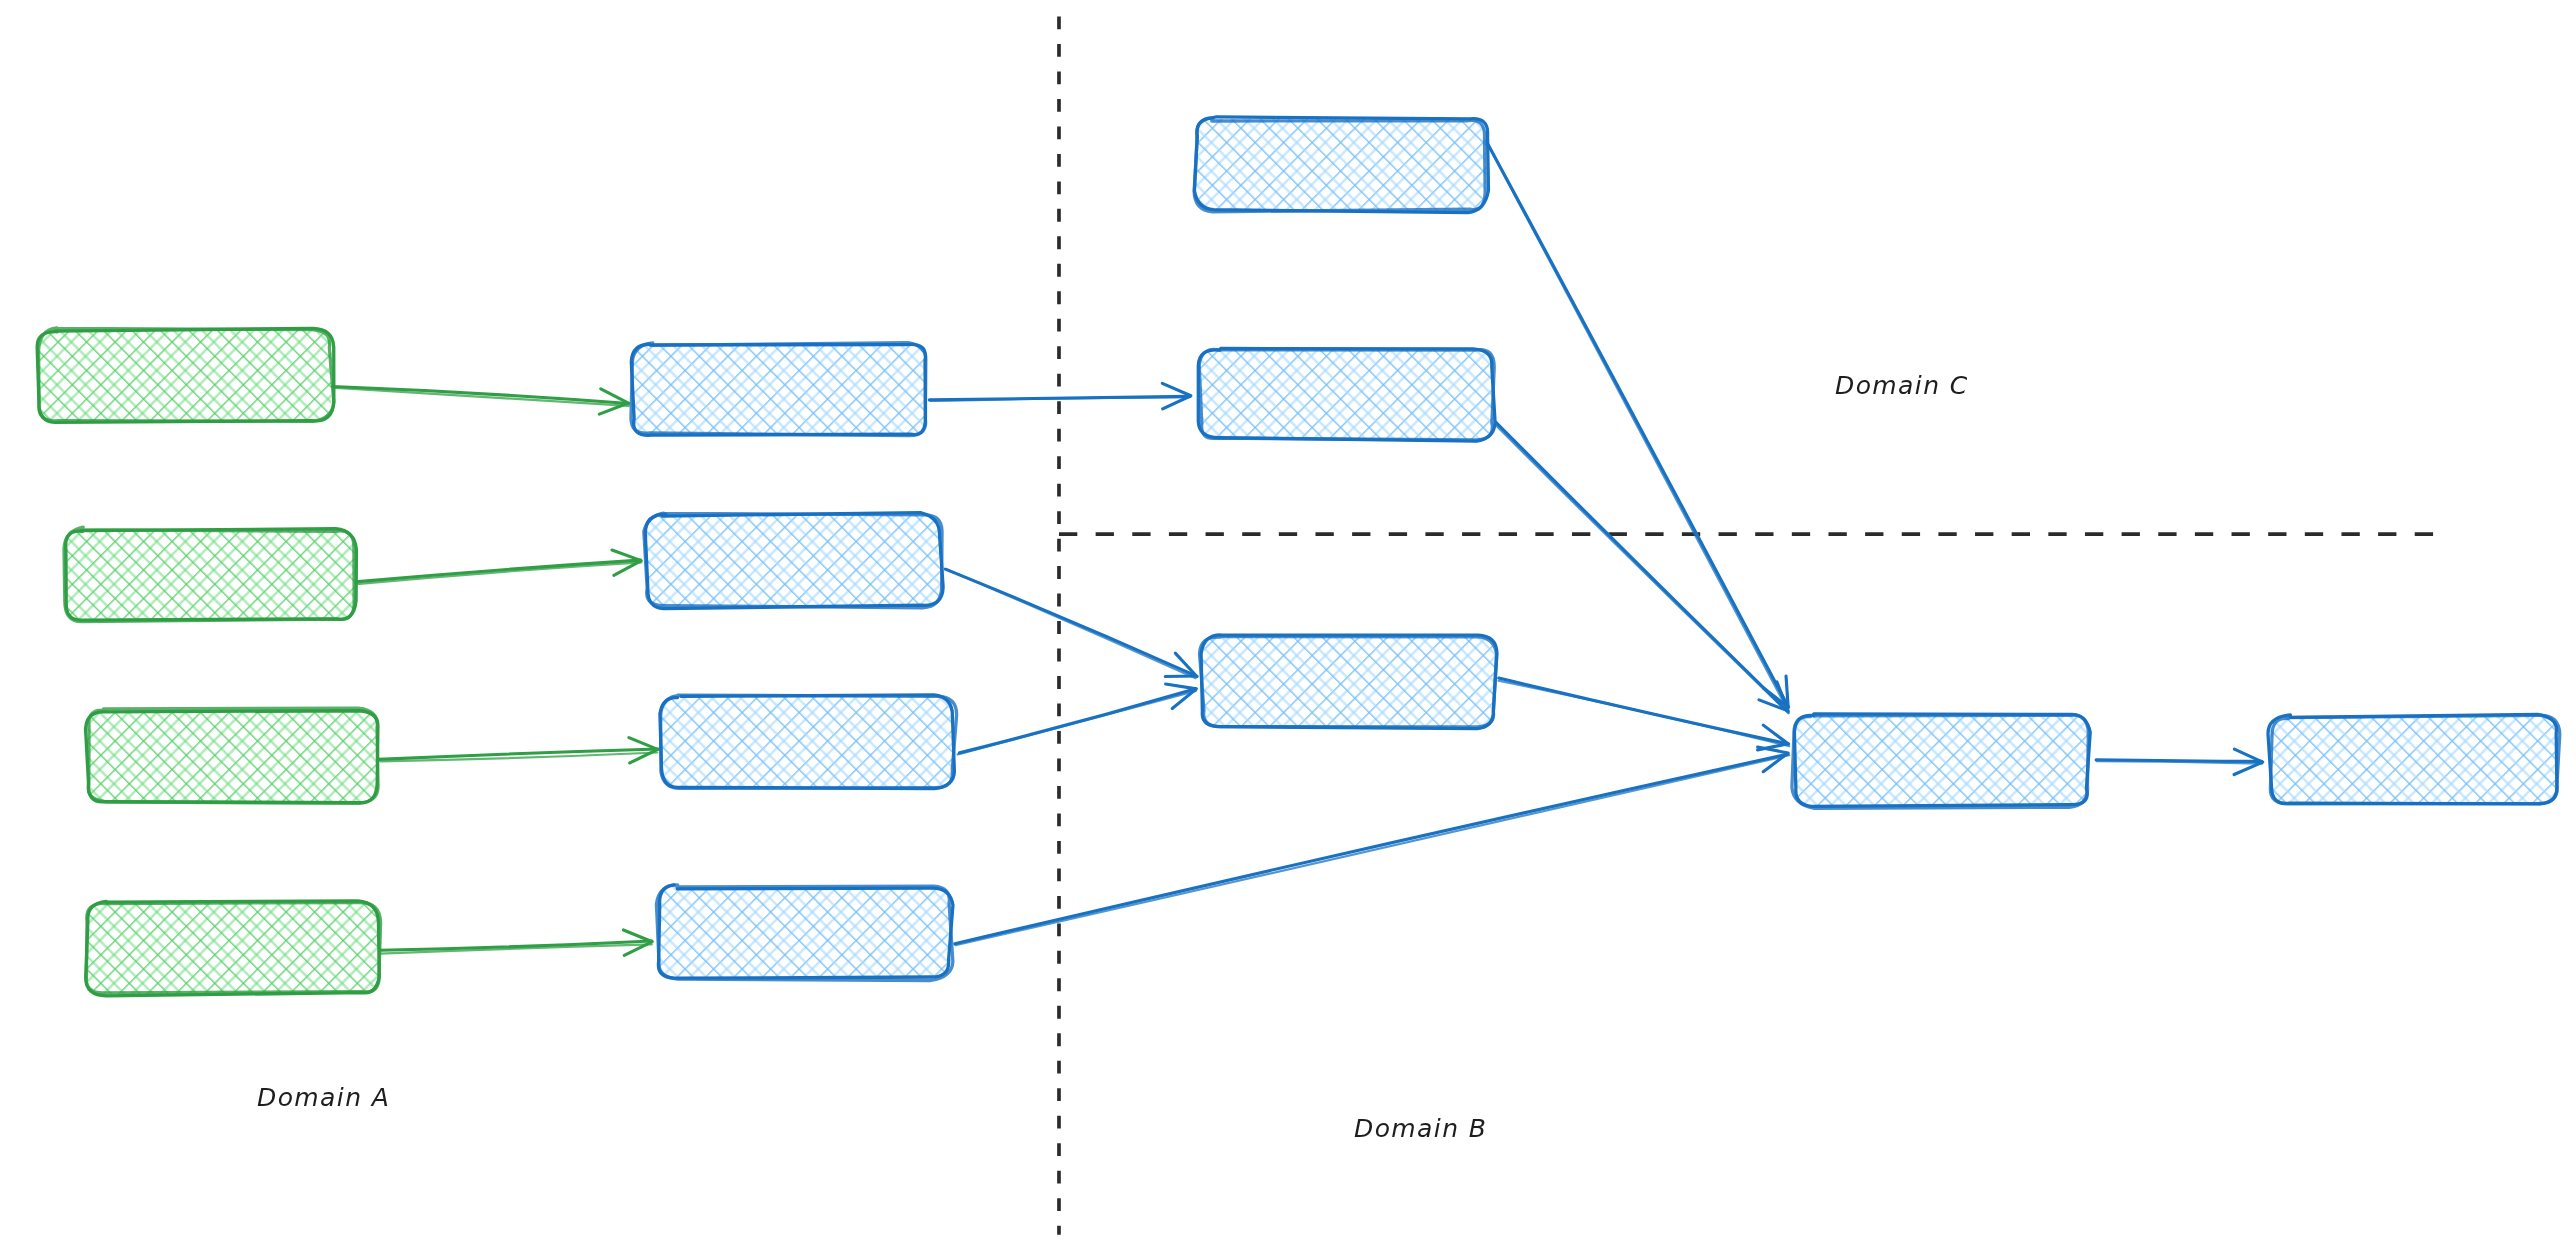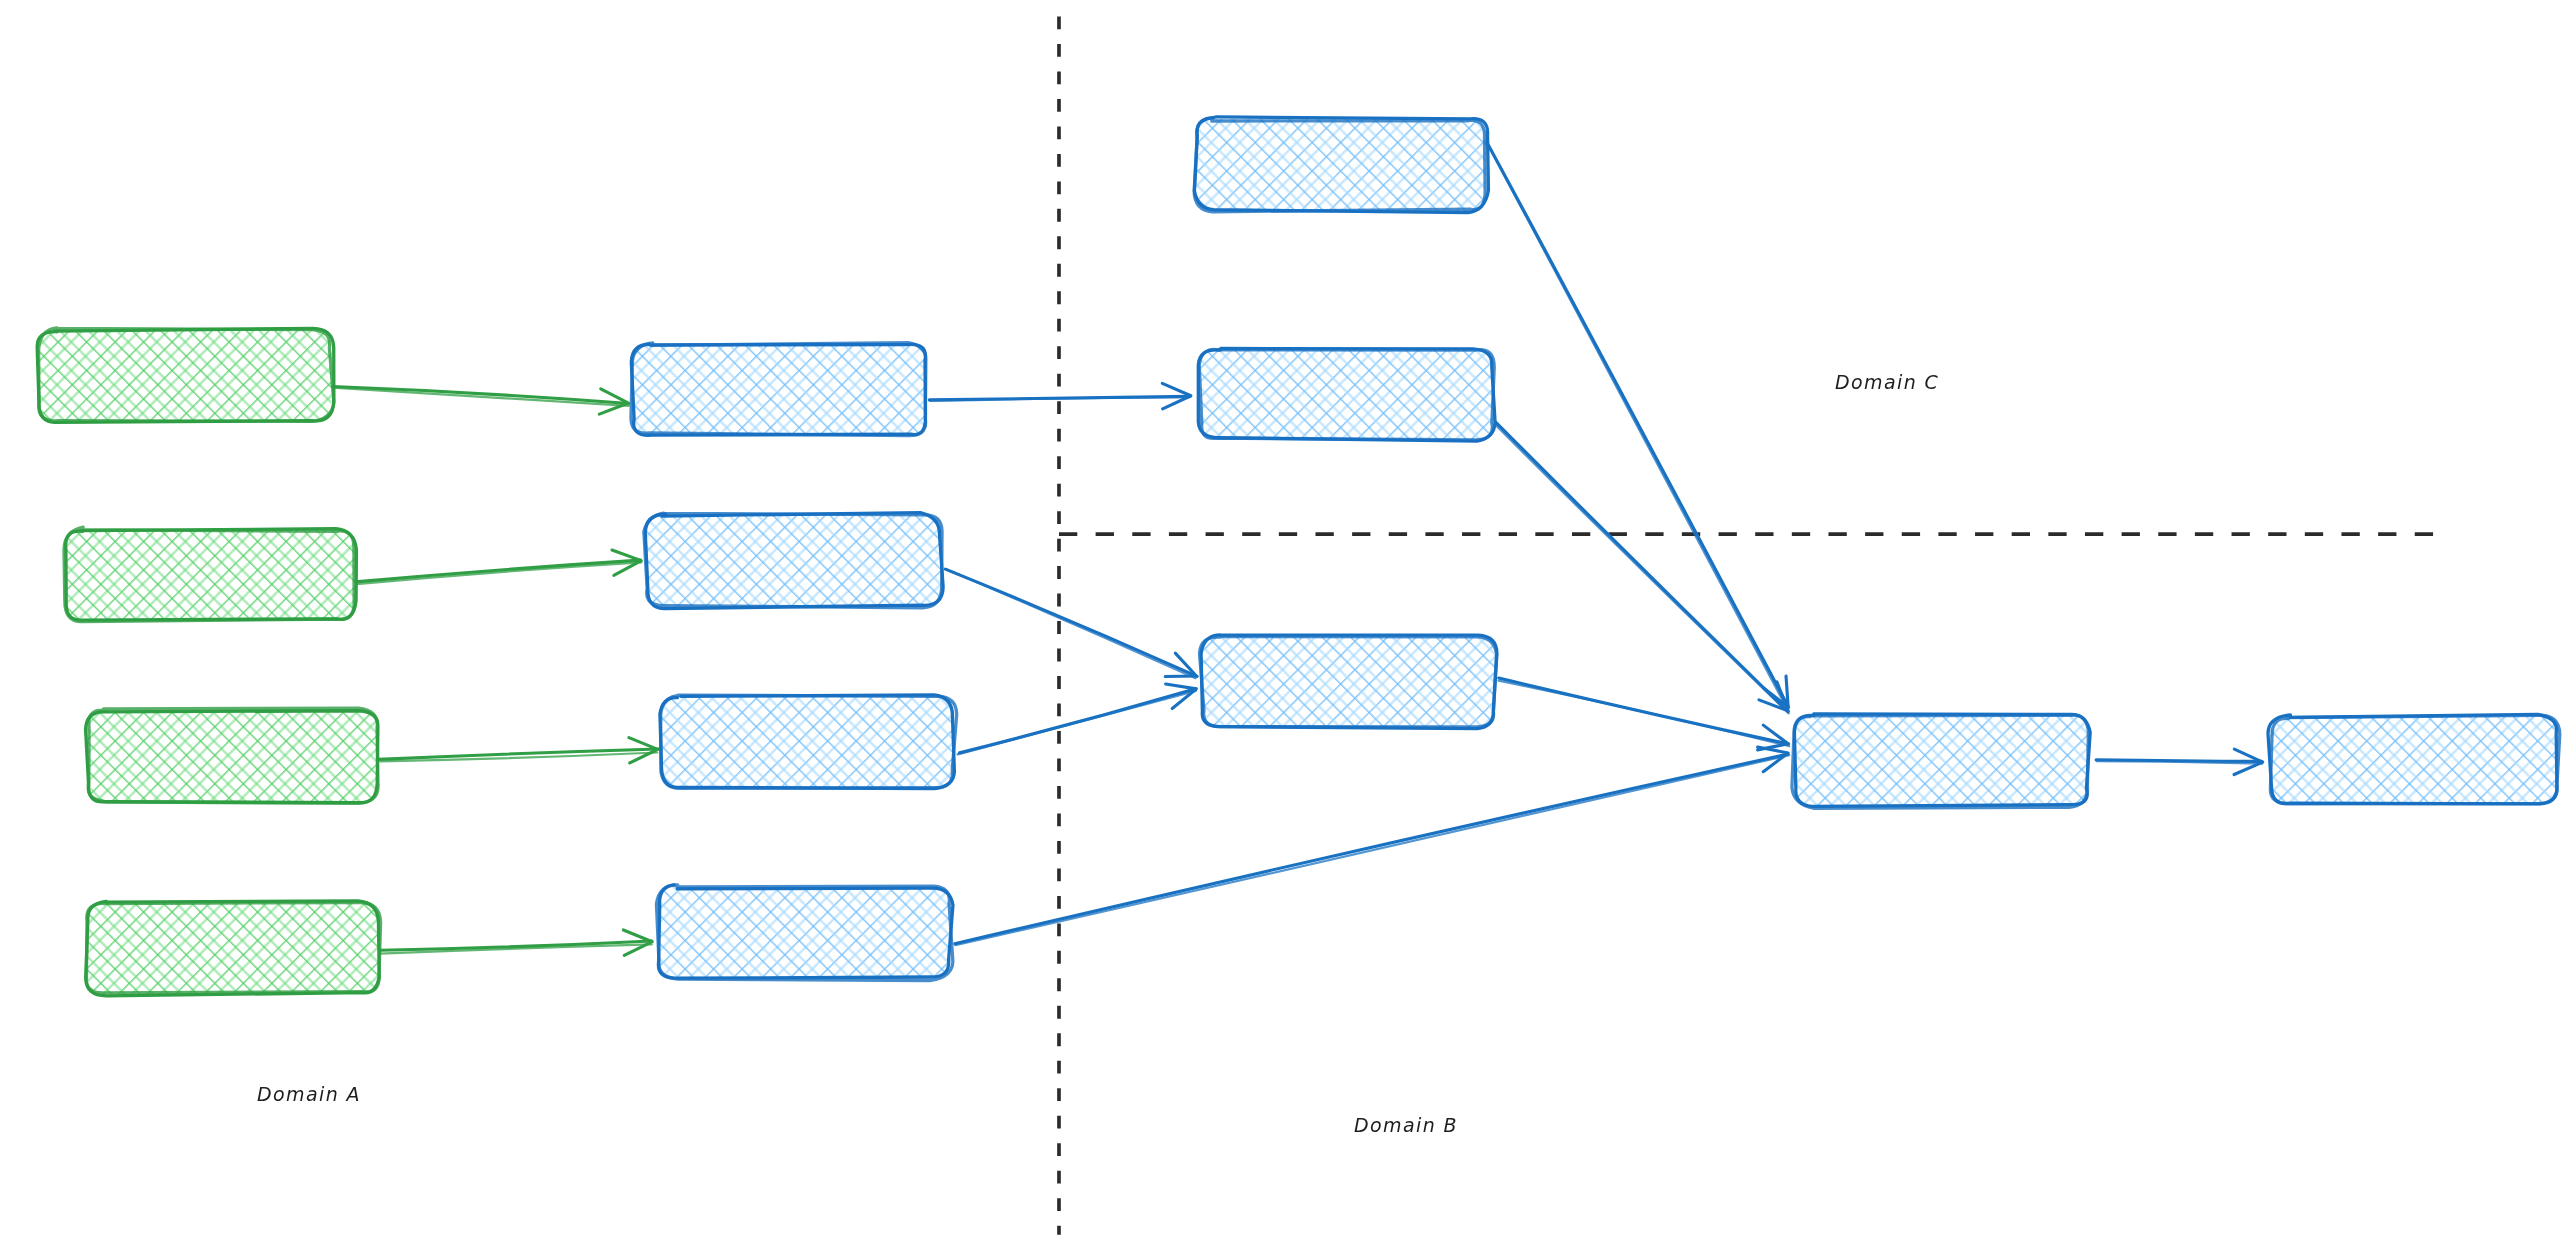--- a/index.html
+++ b/index.html
@@ -18,21 +18,21 @@
   #sketch {
     position: absolute;
     top: 0;
     left: 0;
     width: 2576px;
     height: 1255px;
   }
   .domain-label {
     position: absolute;
     font-family: "DejaVu Sans", sans-serif;
-    font-size: 19px;
+    font-size: 25px;
     font-style: italic;
     letter-spacing: 1.4px;
     color: #1e1e1e;
     white-space: nowrap;
     user-select: none;
   }
 </style>
 </head>
 <body>
 

